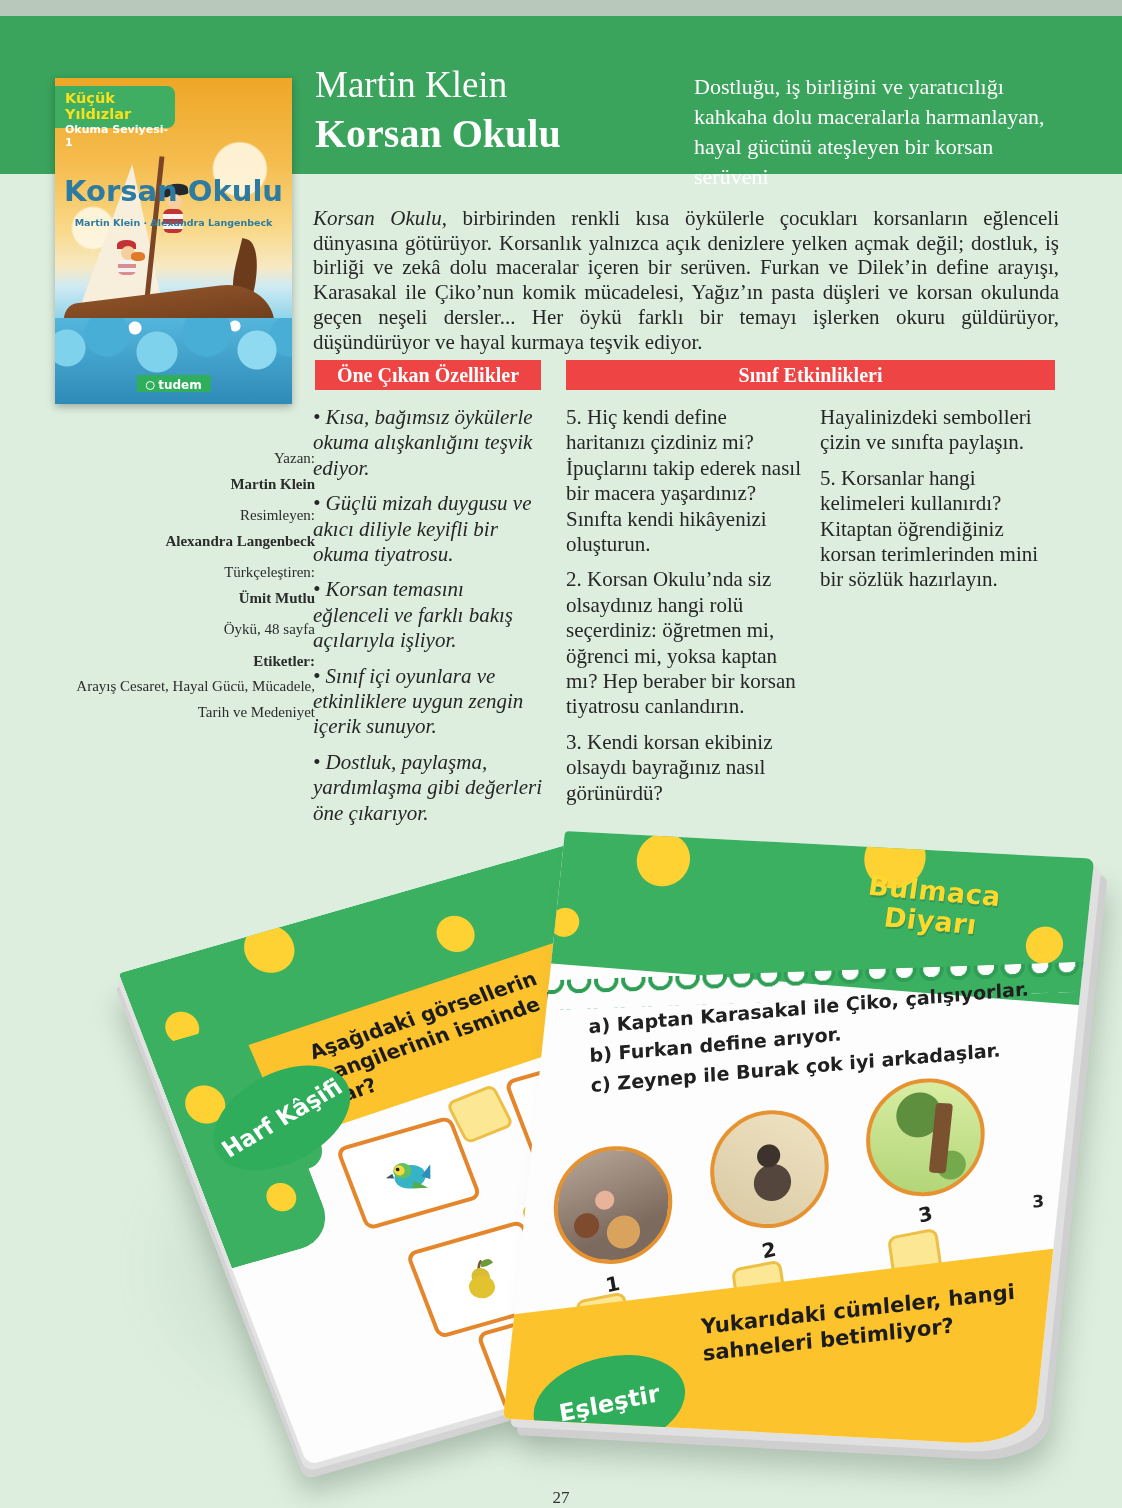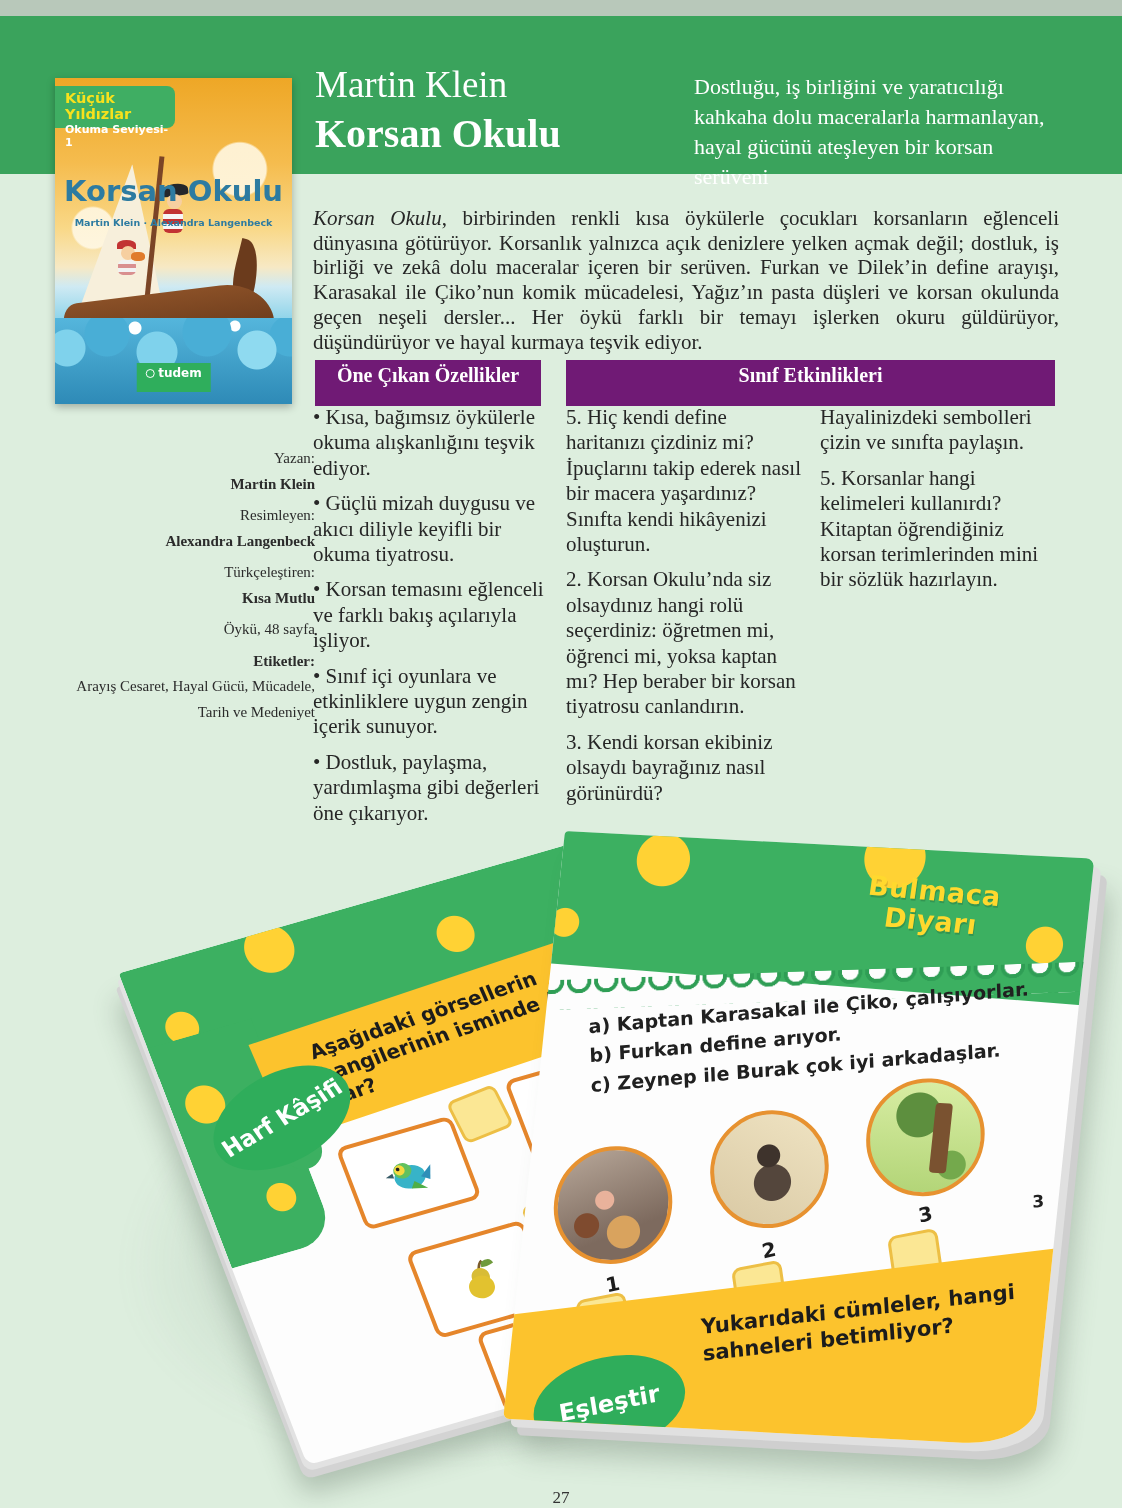--- a/index.html
+++ b/index.html
@@ -48,37 +48,37 @@
        linear-gradient(180deg,#55b6dc,#2b87b4);}
   .cv-tab{position:absolute;left:0;top:8px;width:120px;height:42px;background:#3fae63;
       border-radius:0 8px 8px 0;padding:5px 0 0 10px;box-sizing:border-box;z-index:2;}
   .cv-series{font-family:"DejaVu Sans",sans-serif;font-weight:700;font-size:14.5px;color:#f8e11c;line-height:1.1;}
   .cv-level{font-family:"DejaVu Sans",sans-serif;font-weight:600;font-size:11px;color:#fff;}
   .cv-title{position:absolute;left:0;right:0;top:96px;text-align:center;color:#2d7ba1;
       font-family:"DejaVu Sans",sans-serif;font-weight:700;font-size:29px;z-index:2;}
   .cv-authors{position:absolute;left:0;right:0;top:139px;text-align:center;color:#2d7ba1;
       font-family:"DejaVu Sans",sans-serif;font-weight:700;font-size:9.5px;z-index:2;}
   .cv-logo{position:absolute;left:50%;bottom:12px;transform:translateX(-50%);background:#2fae5c;color:#fff;
-      font-family:"DejaVu Sans",sans-serif;font-weight:700;font-size:12px;padding:3px 9px 12px;z-index:2;}
+      font-family:"DejaVu Sans",sans-serif;font-weight:700;font-size:12px;padding:3px 9px 0;z-index:2;}
   .cv-logo::before{content:"";display:inline-block;width:7px;height:7px;border:1.5px solid #fff;border-radius:50%;
       margin-right:4px;vertical-align:middle;}
   
   .intro{position:absolute;left:313px;top:190px;width:746px;font-size:21px;line-height:24.7px;text-align:justify;color:#262626;}
   .intro .lead{font-style:italic;}
   
-  .bar{position:absolute;top:344px;height:46px;background:#701a75;color:#fff;text-align:center;
+  .bar{position:absolute;top:344px;height:30px;background:#ef4444;color:#fff;text-align:center;
        font-weight:700;font-size:20px;line-height:30px;}
   .bar-features{left:315px;width:226px;}
   .bar-activities{left:566px;width:489px;}
   
   .col{position:absolute;top:389px;font-size:21px;line-height:25.4px;color:#262626;}
   .col-features{left:313px;width:231px;}
   .col-act1{left:566px;width:243px;}
   .col-act2{left:820px;width:239px;}
-  .bullet{margin:0 0 10px 0;}
+  .bullet{margin:0 0 10px 0;font-style:italic;}
   .bullet::before{content:"\2022\00a0";}
   .actp{margin:0 0 10px 0;}
   
   .meta{position:absolute;left:57px;top:430px;width:258px;font-size:15px;line-height:25.5px;text-align:right;}
   .meta p{margin:0 0 6px 0;}
   .meta .lbl{display:block;}
   .meta .val{display:block;font-weight:700;}
   .meta .tags-label{font-weight:700;}
   
   .book{position:absolute;left:60px;top:785px;width:1020px;height:700px;}
@@ -218,21 +218,21 @@
     <p>
         <span class="lbl">Yazan:</span>
         <span class="val">Martin Klein</span>
       </p>
     <p>
         <span class="lbl">Resimleyen:</span>
         <span class="val">Alexandra Langenbeck</span>
       </p>
     <p>
         <span class="lbl">Türkçeleştiren:</span>
-        <span class="val">Kısa Mutlu</span>
+        <span class="val">Ümit Mutlu</span>
       </p>
     <p>Öykü, 48 sayfa</p>
     <p style="margin-bottom:0;"><span class="tags-label">Etiketler:</span></p>
     <p>Arayış Cesaret, Hayal Gücü, Mücadele, Tarih ve Medeniyet</p>
   </div>
 
   <div class="book">
     <div class="book-shadow"></div>
 
     <div class="lp">

